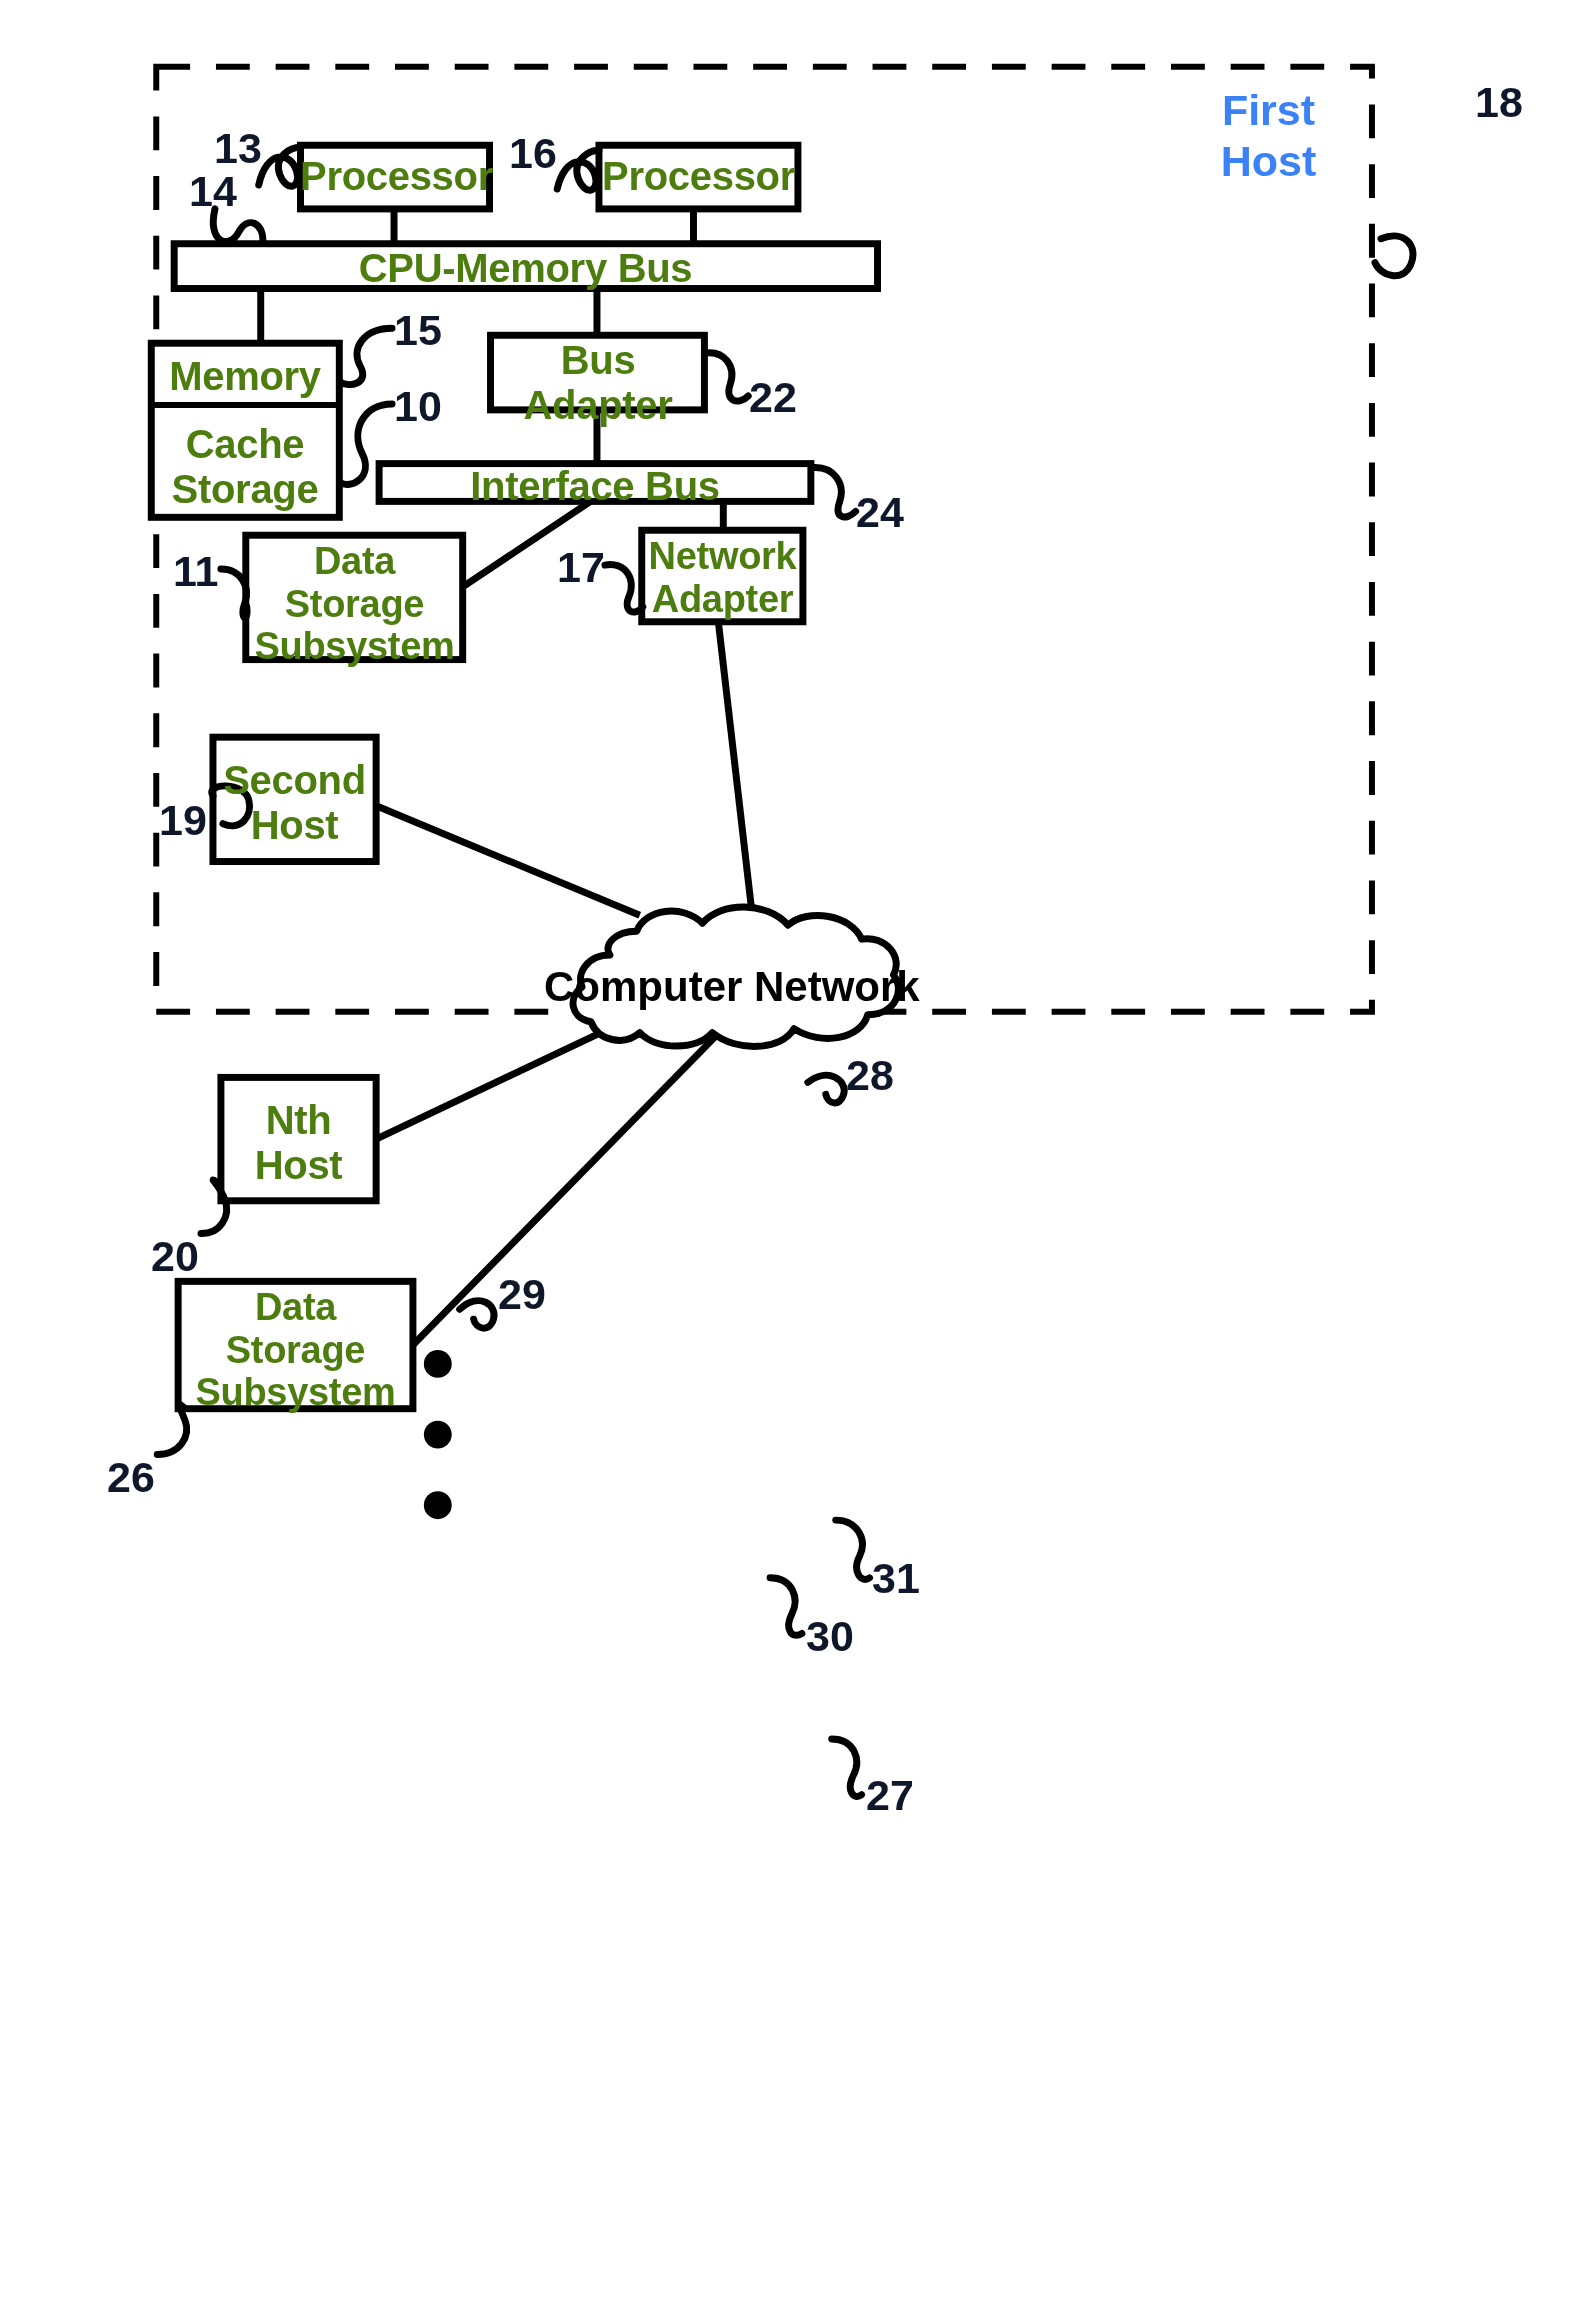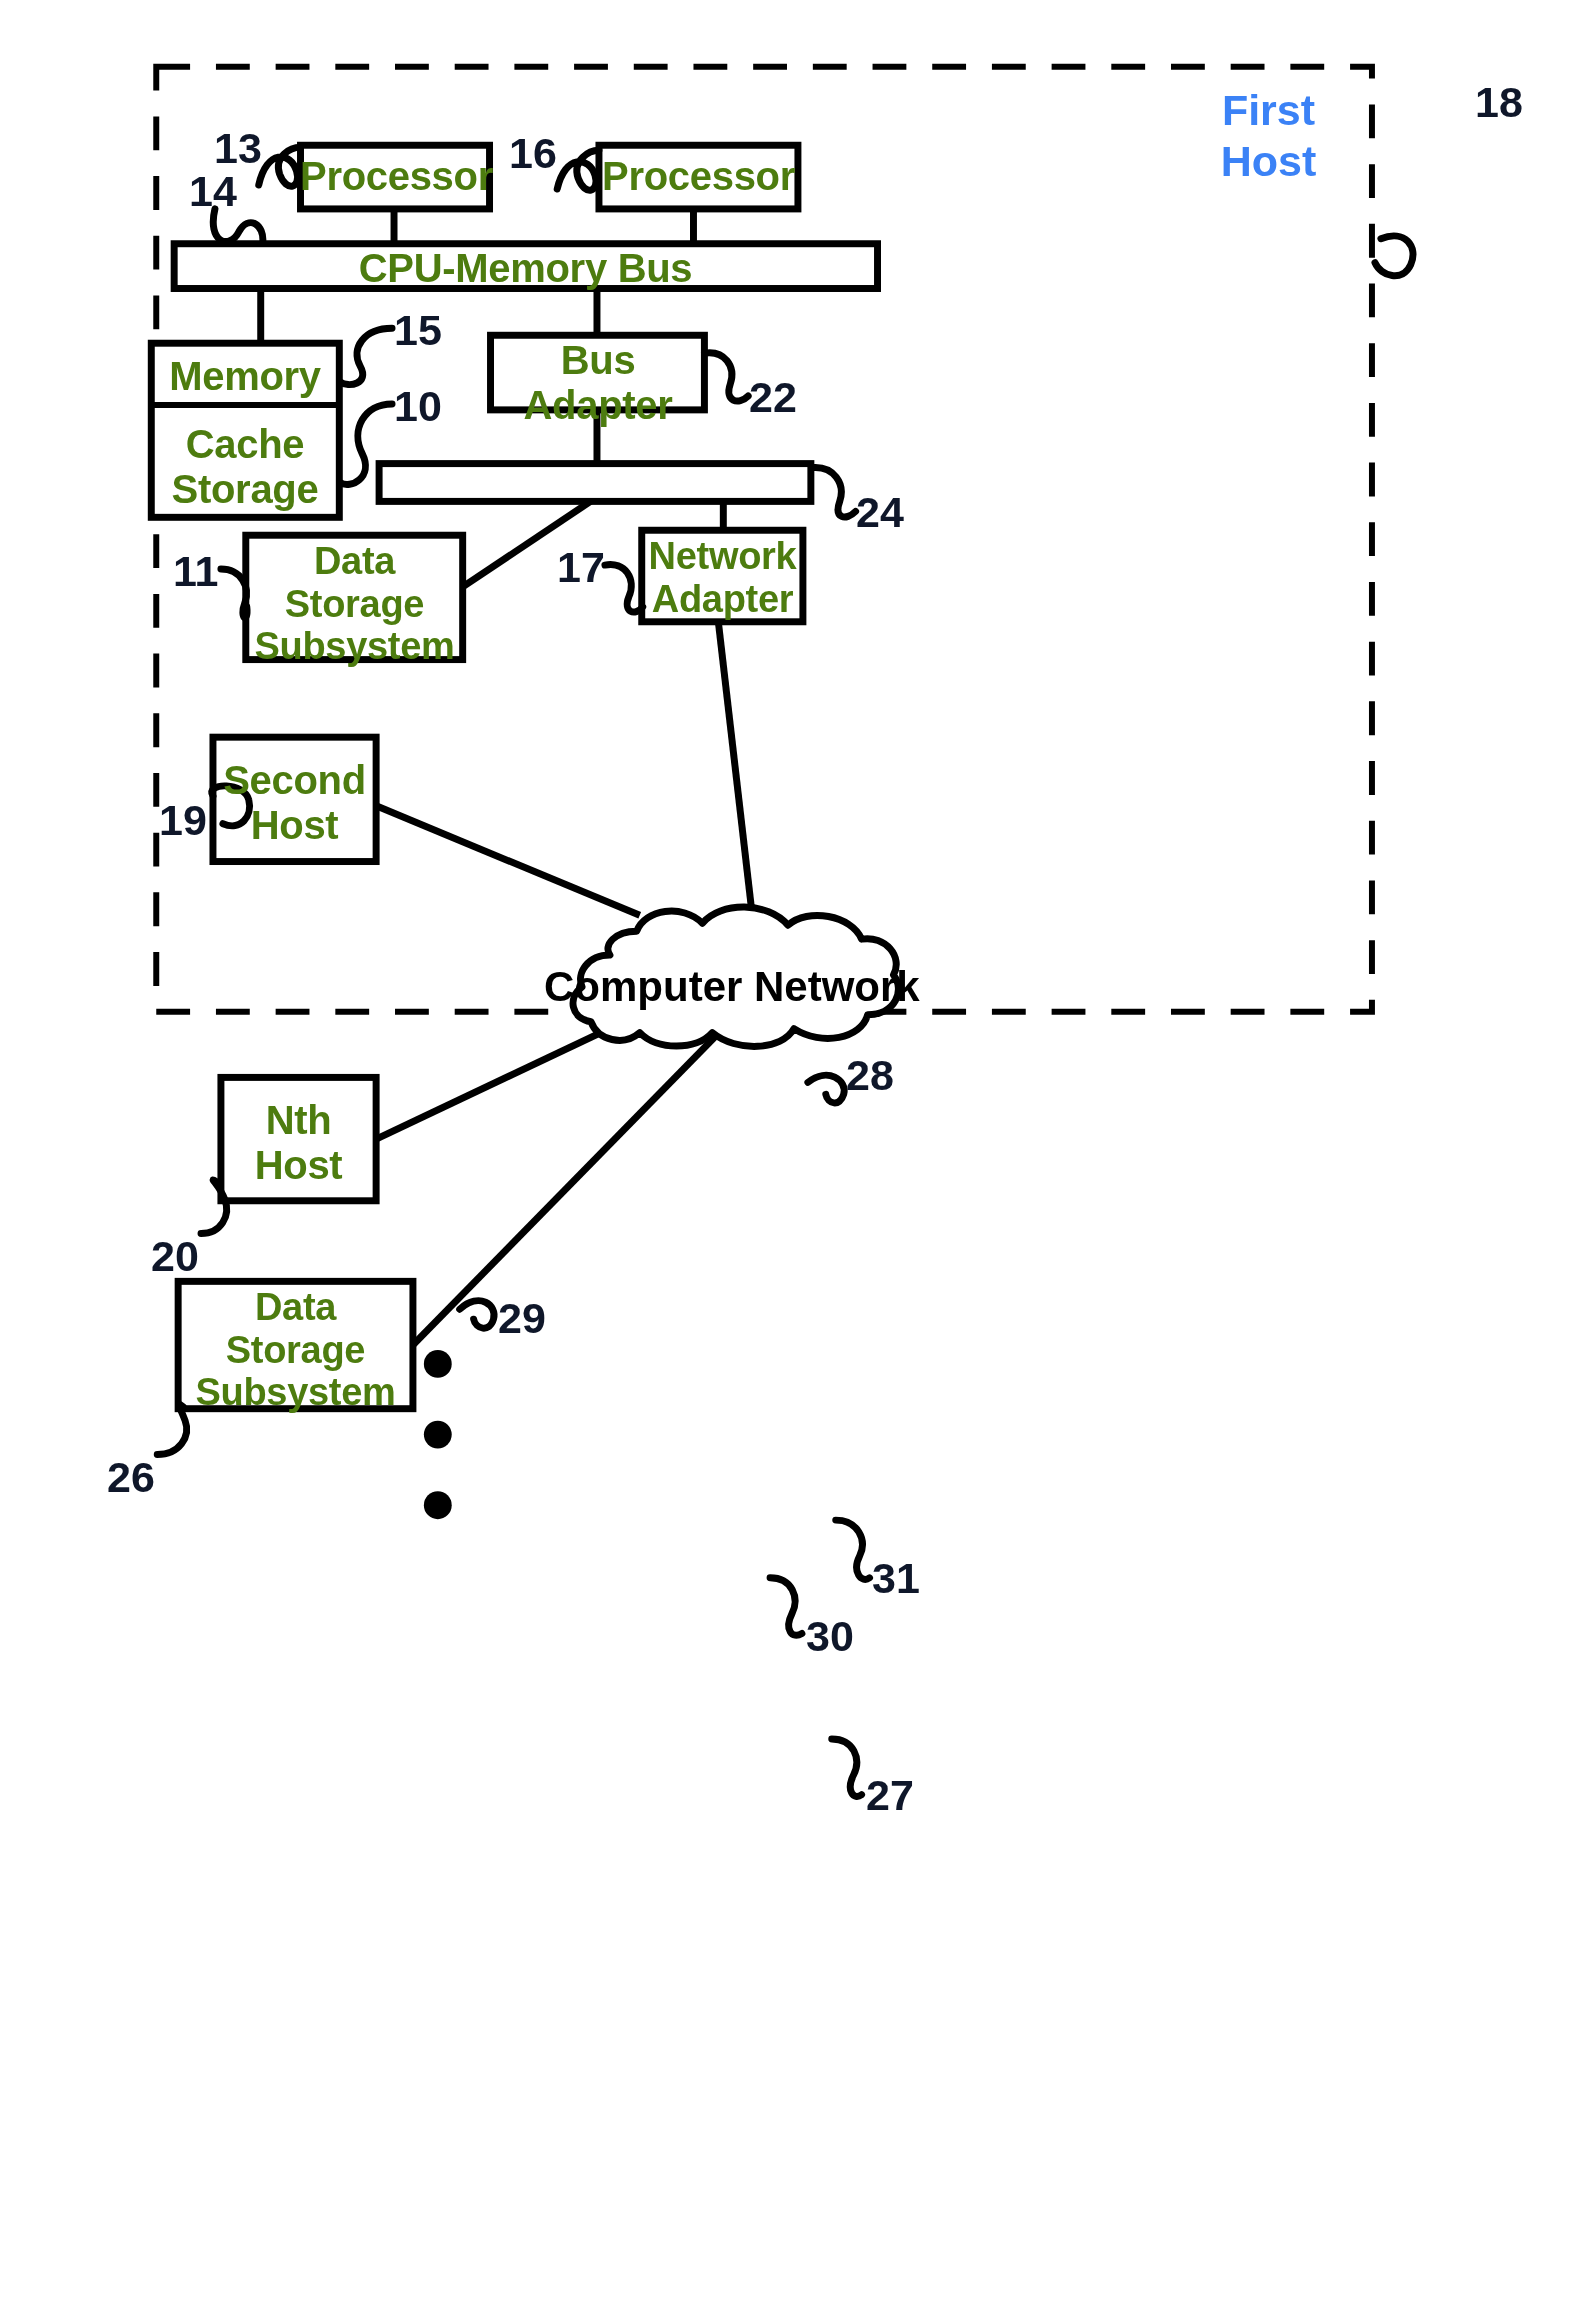--- a/index.html
+++ b/index.html
@@ -182,20 +182,21 @@
   <div class="lbl box-label" style="left:174px; top:246px; width:703px;">CPU-Memory Bus</div>
 
   <div class="lbl box-label" style="left:151px; top:354px; width:188px;">Memory</div>
 
   <div class="lbl box-label" style="left:151px; top:422px; width:188px;">Cache
 Storage</div>
 
   <div class="lbl box-label" style="left:491px; top:338px; width:214px;">Bus
 Adapter</div>
 
+  <div class="lbl box-label" style="left:379px; top:464px; width:432px;">Interface Bus</div>
 
   <div class="lbl box-label small" style="left:239px; top:540px; width:231px;">Data
 Storage
 Subsystem</div>
 
   <div class="lbl box-label small" style="left:635px; top:535px; width:175px;">Network
 Adapter</div>
 
   <div class="lbl box-label" style="left:209px; top:758px; width:171px;">Second
 Host</div>
@@ -216,19 +217,19 @@
   <div class="ref-num" style="left:394px; top:382px;">10</div>
   <div class="ref-num" style="left:749px; top:373px;">22</div>
   <div class="ref-num" style="left:856px; top:488px;">24</div>
   <div class="ref-num" style="left:173px; top:547px;">11</div>
   <div class="ref-num" style="left:557px; top:543px;">17</div>
   <div class="ref-num" style="left:1475px; top:78px;">18</div>
   <div class="ref-num" style="left:159px; top:796px;">19</div>
   <div class="ref-num" style="left:151px; top:1232px;">20</div>
   <div class="ref-num" style="left:107px; top:1453px;">26</div>
   <div class="ref-num" style="left:846px; top:1051px;">28</div>
-  <div class="ref-num" style="left:498px; top:1270px;margin-top:24px;">29</div>
+  <div class="ref-num" style="left:498px; top:1270px;">29</div>
   <div class="ref-num" style="left:806px; top:1612px;">30</div>
   <div class="ref-num" style="left:866px; top:1771px;">27</div>
   <div class="ref-num" style="left:872px; top:1554px;">31</div>
 
 </div>
 
 
 </body></html>

